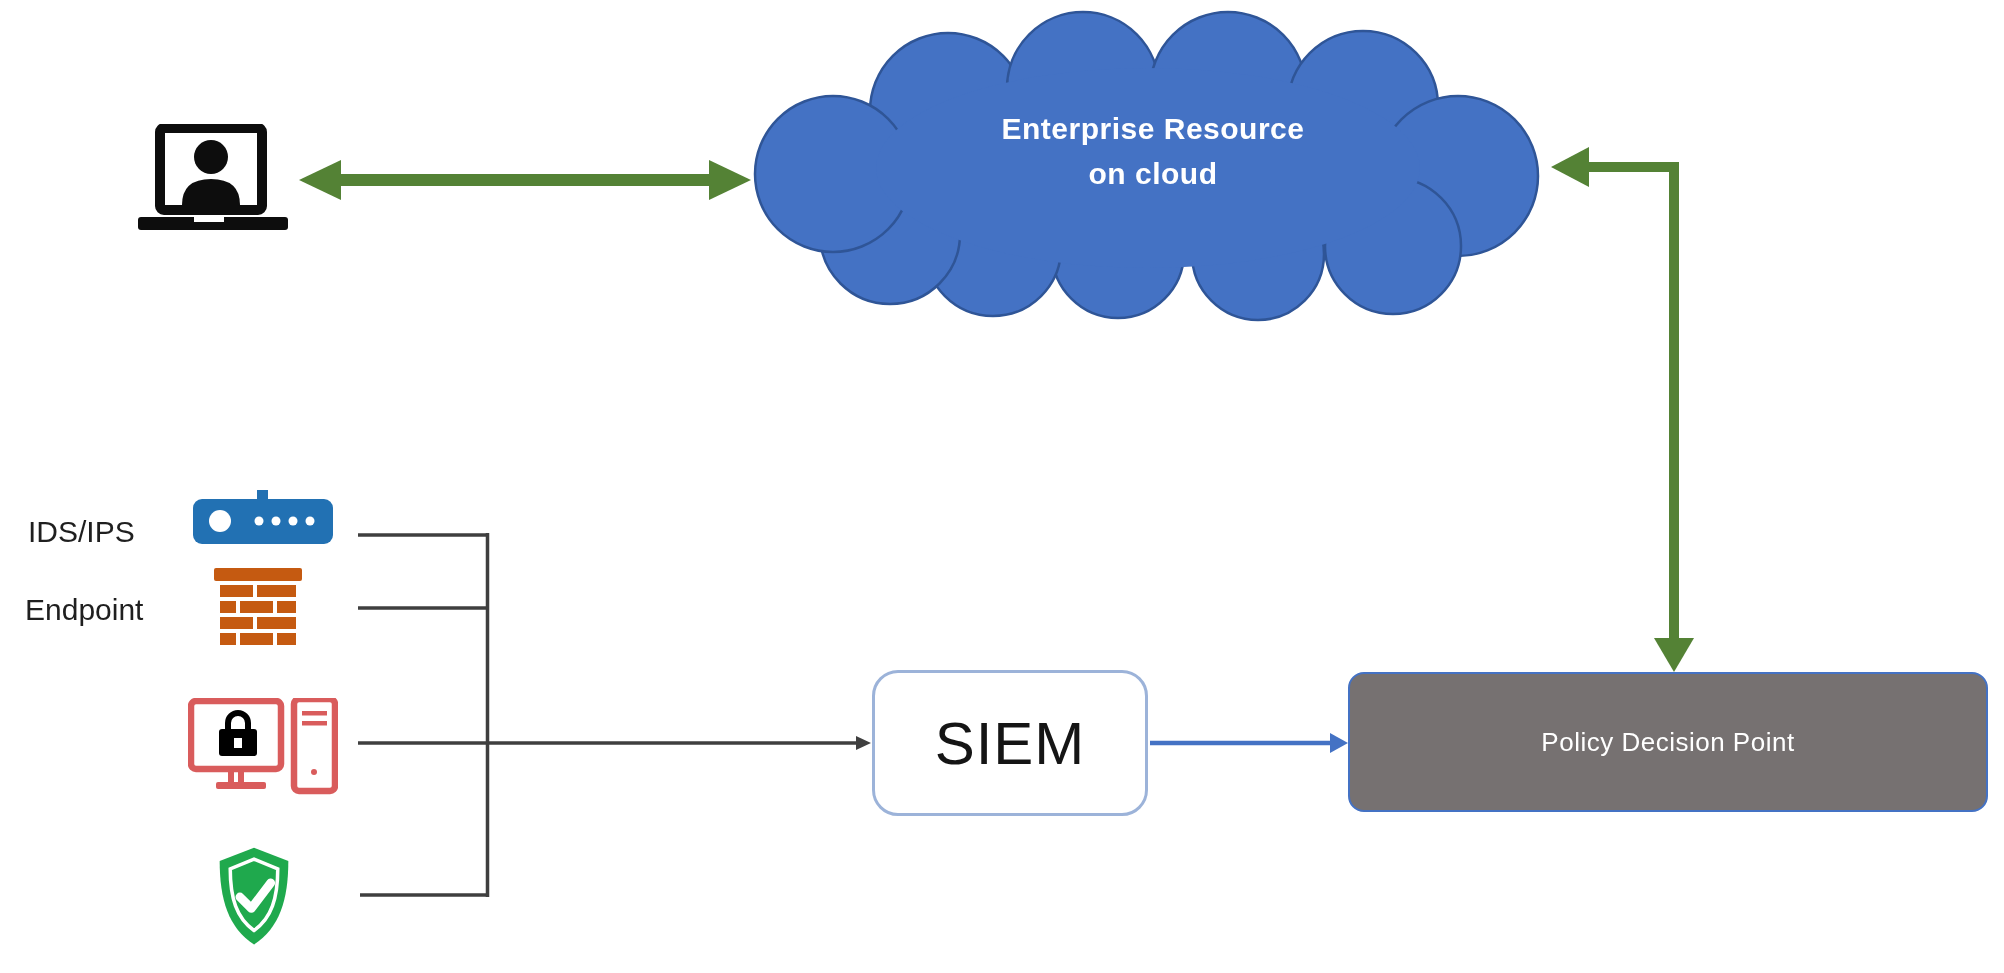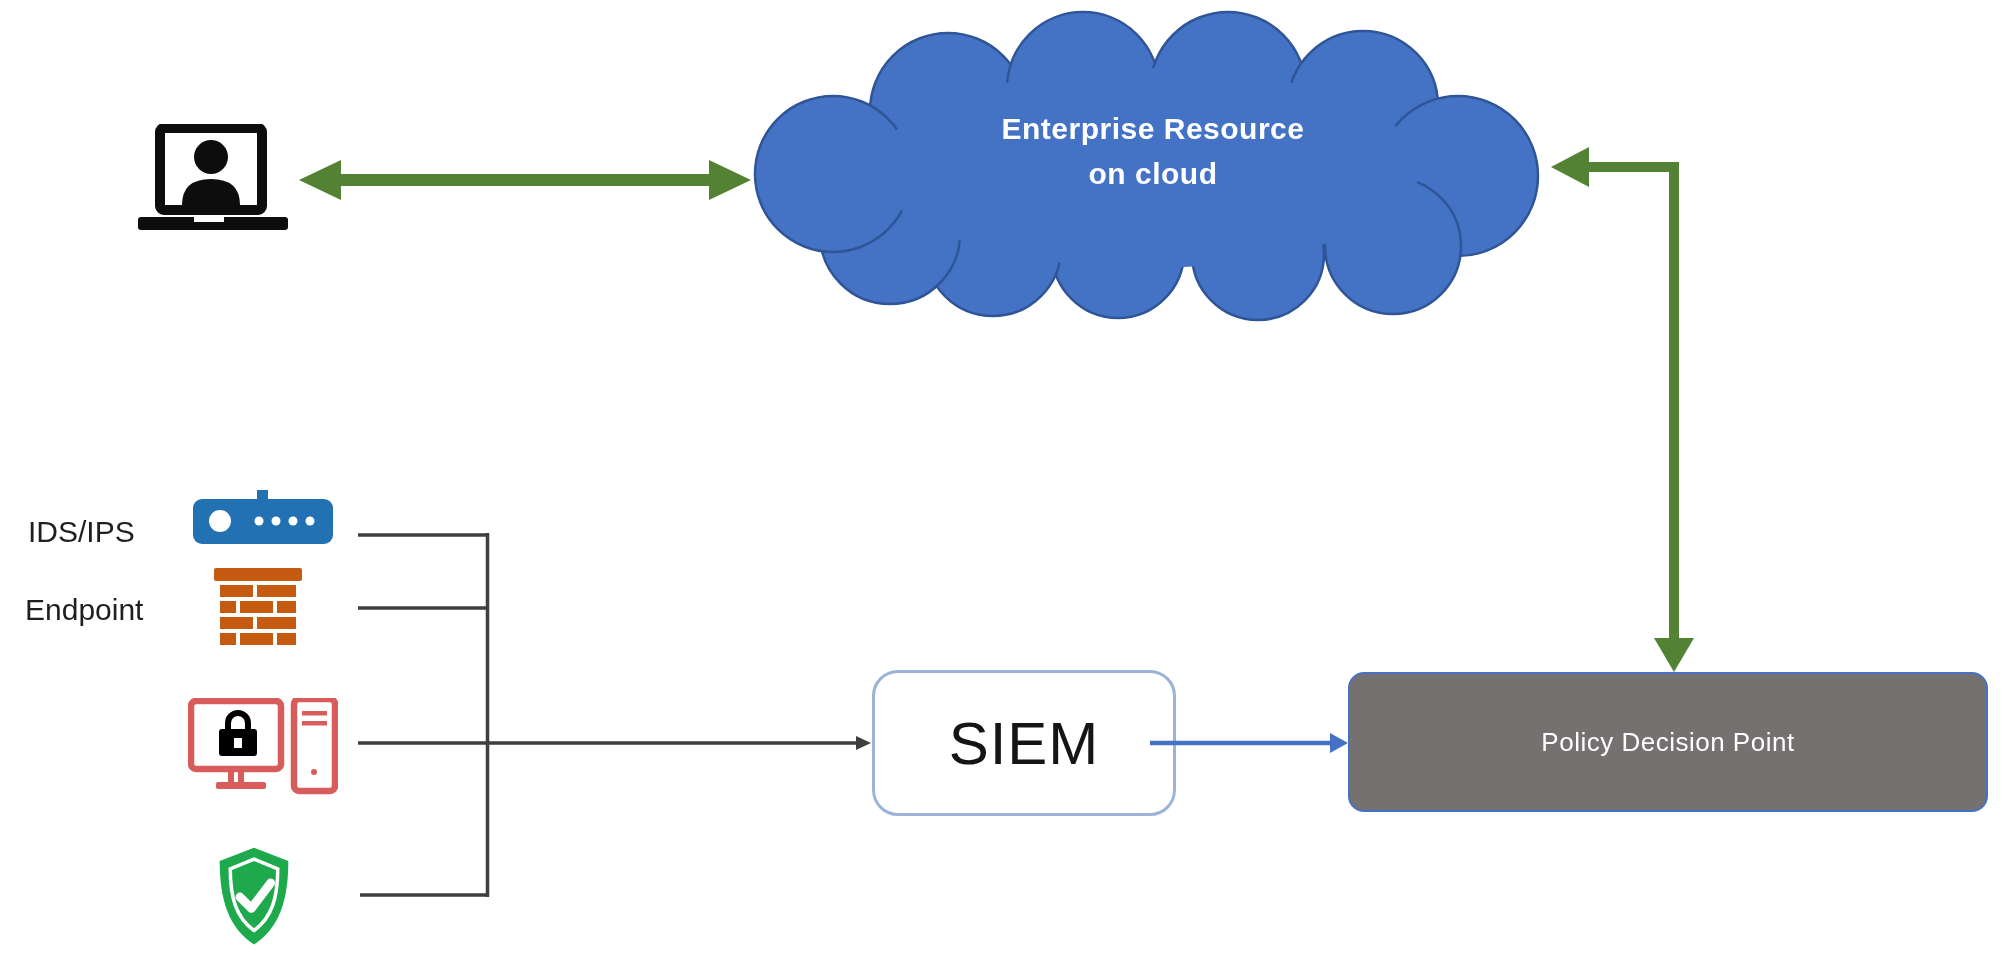--- a/index.html
+++ b/index.html
@@ -13,21 +13,21 @@
   .cloud-label{
     position:absolute;left:0;top:100px;width:100%;
     text-align:center;color:var(--text-white);font-size:30px;font-weight:600;
     line-height:45px;letter-spacing:.5px;
   }
   
   .src-label{color:var(--text-dark);font-size:30px;font-weight:400;line-height:48px;}
   .src-label div{white-space:nowrap;}
   
   .siem-box{
-    left:872px;top:670px;width:304px;height:146px;background:#fff;
+    left:872px;top:670px;width:276px;height:146px;background:#fff;
     border:3px solid var(--siem-border);border-radius:26px;
     display:flex;align-items:center;justify-content:center;box-sizing:border-box;
   }
   .siem-box span{font-size:60px;color:#151515;letter-spacing:1px;}
   
   .pdp-box{
     left:1348px;top:672px;width:640px;height:140px;background:var(--pdp-gray);
     border:2.5px solid var(--pdp-border);border-radius:16px;
     display:flex;align-items:center;justify-content:center;box-sizing:border-box;
   }

